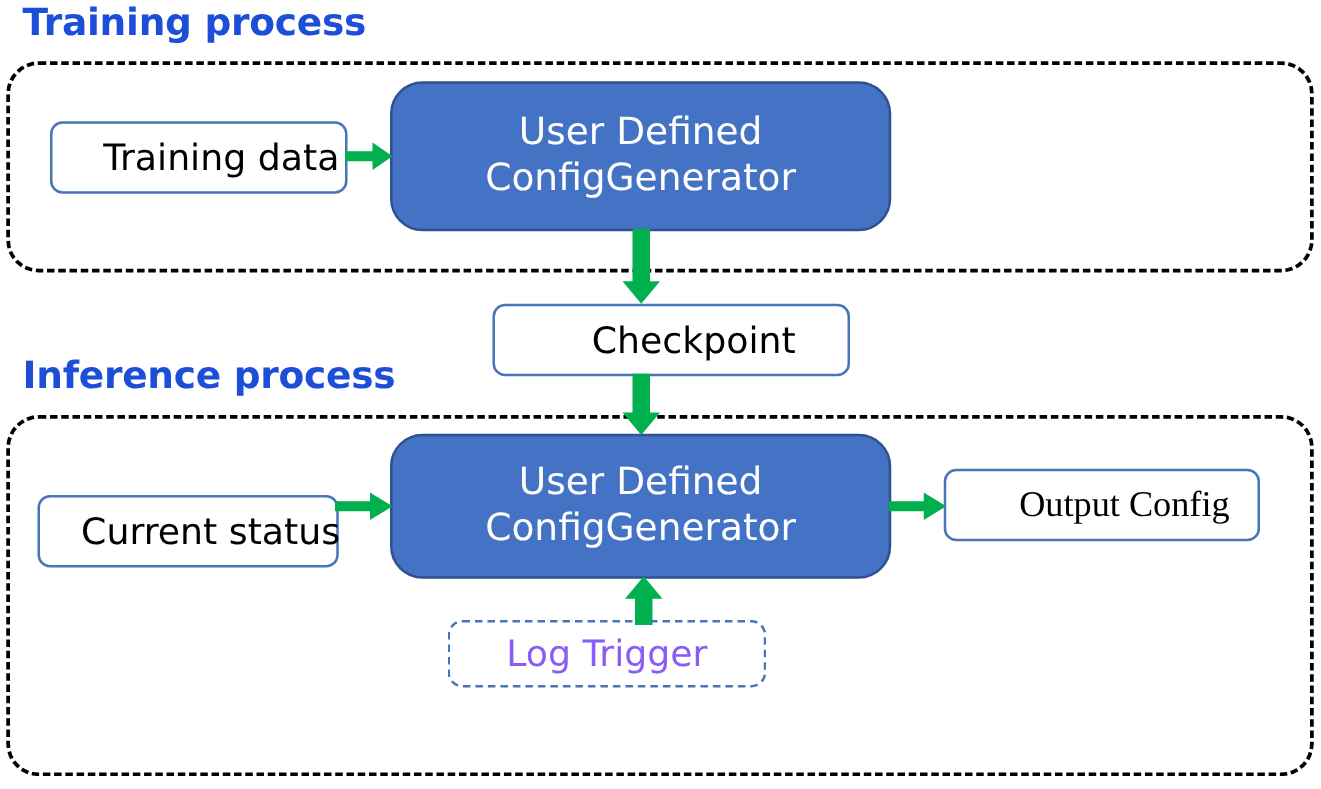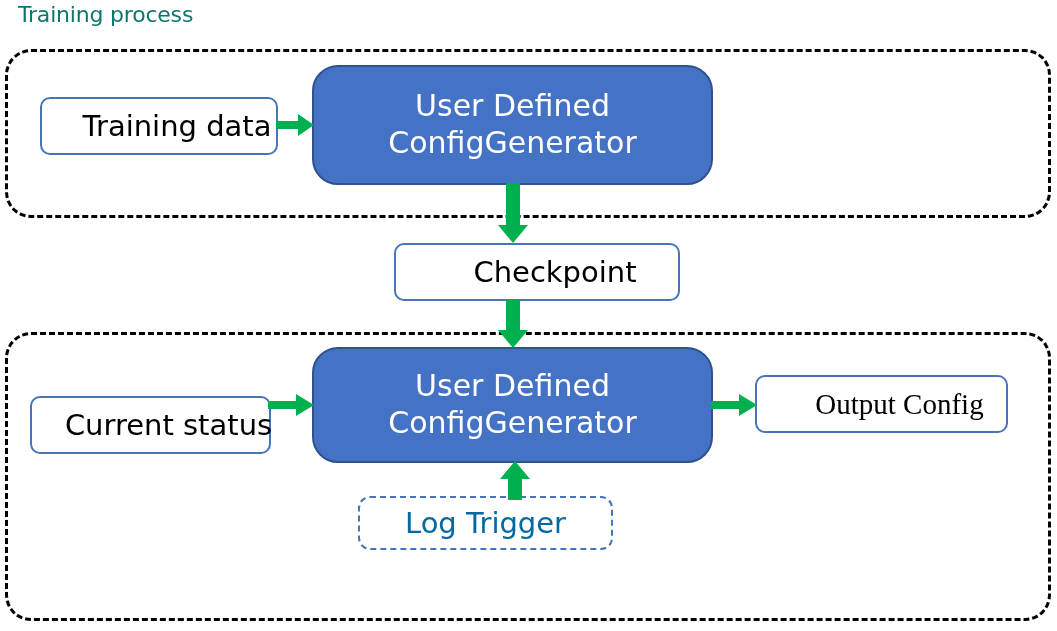--- a/index.html
+++ b/index.html
@@ -12,25 +12,26 @@
     width: 1057px;
     height: 631px;
     background: #ffffff;
     font-family: "DejaVu Sans", "Liberation Sans", sans-serif;
     overflow: hidden;
   }
 
   
   .section-title {
     position: absolute;
-    font-size: 22px;
+    font-size: 30px;
     line-height: 1;
-    color: #0f766e;
+    color: #1d4ed8;
     white-space: nowrap;
     letter-spacing: -0.2px;
+    font-weight: bold;
   }
   #training-title { left: 18px; top: 4px; }
   #inference-title { left: 18px; top: 286px; }
 
   
   .process-group {
     position: absolute;
     border: 3px dashed #000000;
     border-radius: 26px;
     box-sizing: border-box;
@@ -60,21 +61,21 @@
   #box-current-status{ left: 30px;  top: 376px; width: 241px; height: 58px; margin-top: 20px; }
   #box-output-config { left: 755px; top: 375px; width: 253px; height: 58px; font-family: Liberation Serif, serif; }
 
   
   .trigger-box {
     position: absolute;
     box-sizing: border-box;
     border: 2px dashed #4874B8;
     border-radius: 12px;
     background: transparent;
-    color: #0369a1;
+    color: #8b5cf6;
     display: flex;
     align-items: center;
     justify-content: center;
     font-size: 29px;
     line-height: 1.05;
     white-space: nowrap;
   }
   #box-log-trigger   { left: 358px; top: 496px; width: 255px; height: 54px; }
   #box-clock-trigger { left: 431px; top: 551px; width: 261px; height: 54px; z-index: 3; }
 
@@ -112,20 +113,21 @@
   #arrow-udcg-to-output        { left: 711px; top: 390px; }
   #arrow-trigger-to-udcg       { left: 499px; top: 461px; }
 </style>
 </head>
 <body>
 
 <div id="canvas">
 
   <div class="section-title" id="training-title">Training process</div>
 
+  <div class="section-title" id="inference-title">Inference process</div>
 
   <div class="process-group" id="training-group"></div>
 
   <div class="process-group" id="inference-group"></div>
 
   <div class="plain-box" id="box-training-data">
     <span>Training data</span>
   </div>
 
   <div class="blue-box" id="box-udcg-training">

